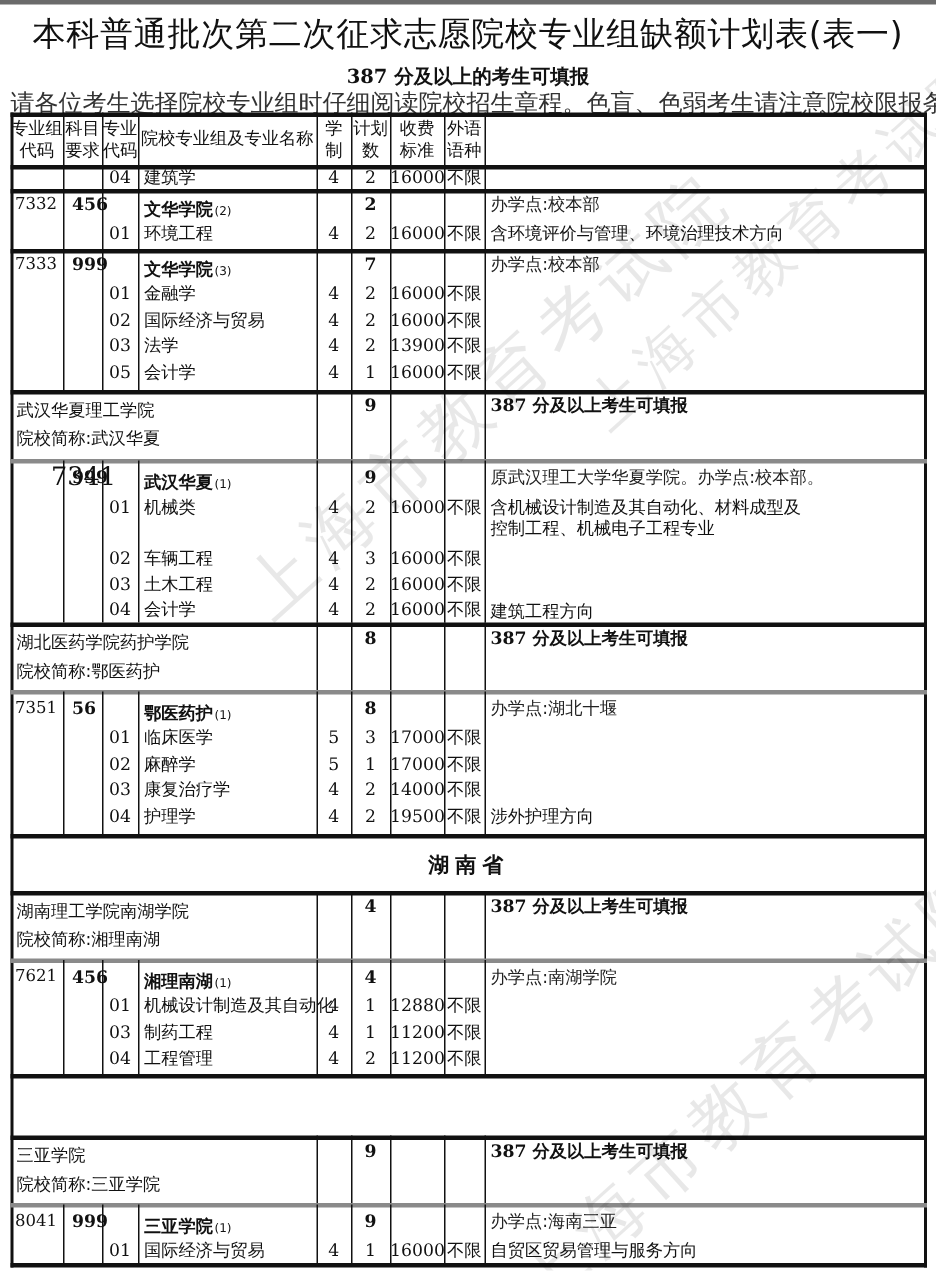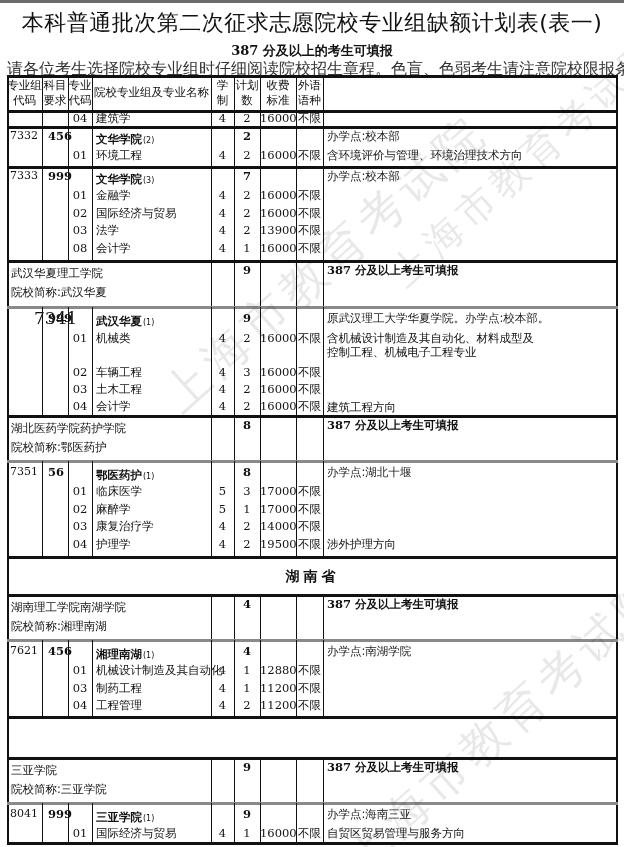--- a/index.html
+++ b/index.html
@@ -144,21 +144,21 @@
     <div class="cell " style="left: 253px; top: 130.5px; width: 36px; text-align: center;">16000</div>
     <div class="cell sans" style="left: 291px; top: 130.5px;">不限</div>
     <div class="cell sans" style="left: 320px; top: 130.5px;"></div>
     <div class="cell " style="left: 63px; top: 148px; width: 20px; text-align: center;">03</div>
     <div class="cell sans" style="left: 89px; top: 148px;">法学</div>
     <div class="cell " style="left: 204px; top: 148px; width: 23px; text-align: center;">4</div>
     <div class="cell " style="left: 227px; top: 148px; width: 26px; text-align: center;">2</div>
     <div class="cell " style="left: 253px; top: 148px; width: 36px; text-align: center;">13900</div>
     <div class="cell sans" style="left: 291px; top: 148px;">不限</div>
     <div class="cell sans" style="left: 320px; top: 148px;"></div>
-    <div class="cell " style="left: 63px; top: 165.5px; width: 20px; text-align: center;">08</div>
+    <div class="cell " style="left: 63px; top: 165.5px; width: 20px; text-align: center;">05</div>
     <div class="cell sans" style="left: 89px; top: 165.5px;">会计学</div>
     <div class="cell " style="left: 204px; top: 165.5px; width: 23px; text-align: center;">4</div>
     <div class="cell " style="left: 227px; top: 165.5px; width: 26px; text-align: center;">1</div>
     <div class="cell " style="left: 253px; top: 165.5px; width: 36px; text-align: center;">16000</div>
     <div class="cell sans" style="left: 291px; top: 165.5px;">不限</div>
     <div class="cell sans" style="left: 320px; top: 165.5px;"></div>
     <div class="vline" style="left: 35px; top: 91px; height: 94px;"></div>
     <div class="vline" style="left: 61px; top: 91px; height: 94px;"></div>
     <div class="vline" style="left: 85px; top: 91px; height: 94px;"></div>
     <div class="vline" style="left: 204px; top: 91px; height: 94px;"></div>

